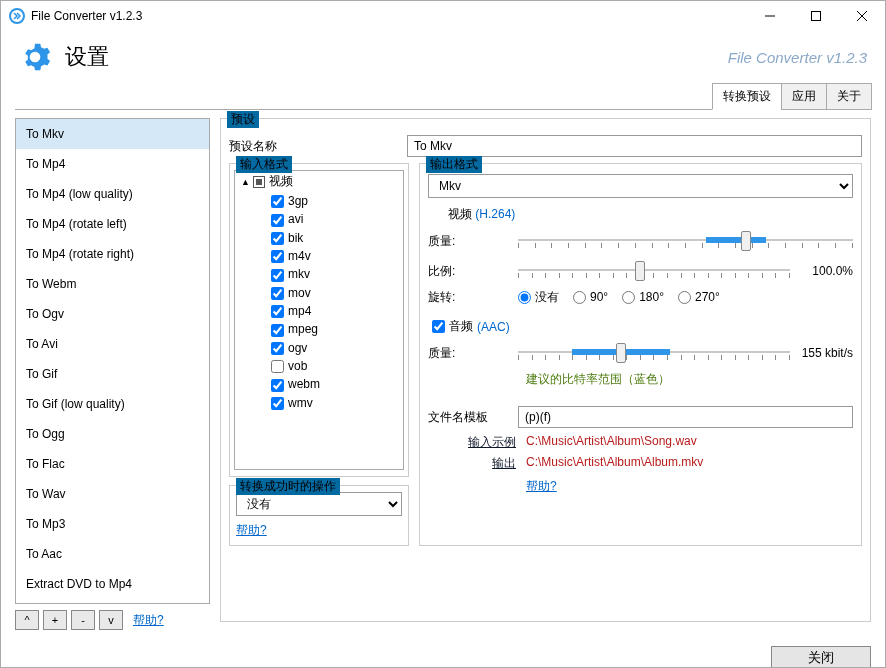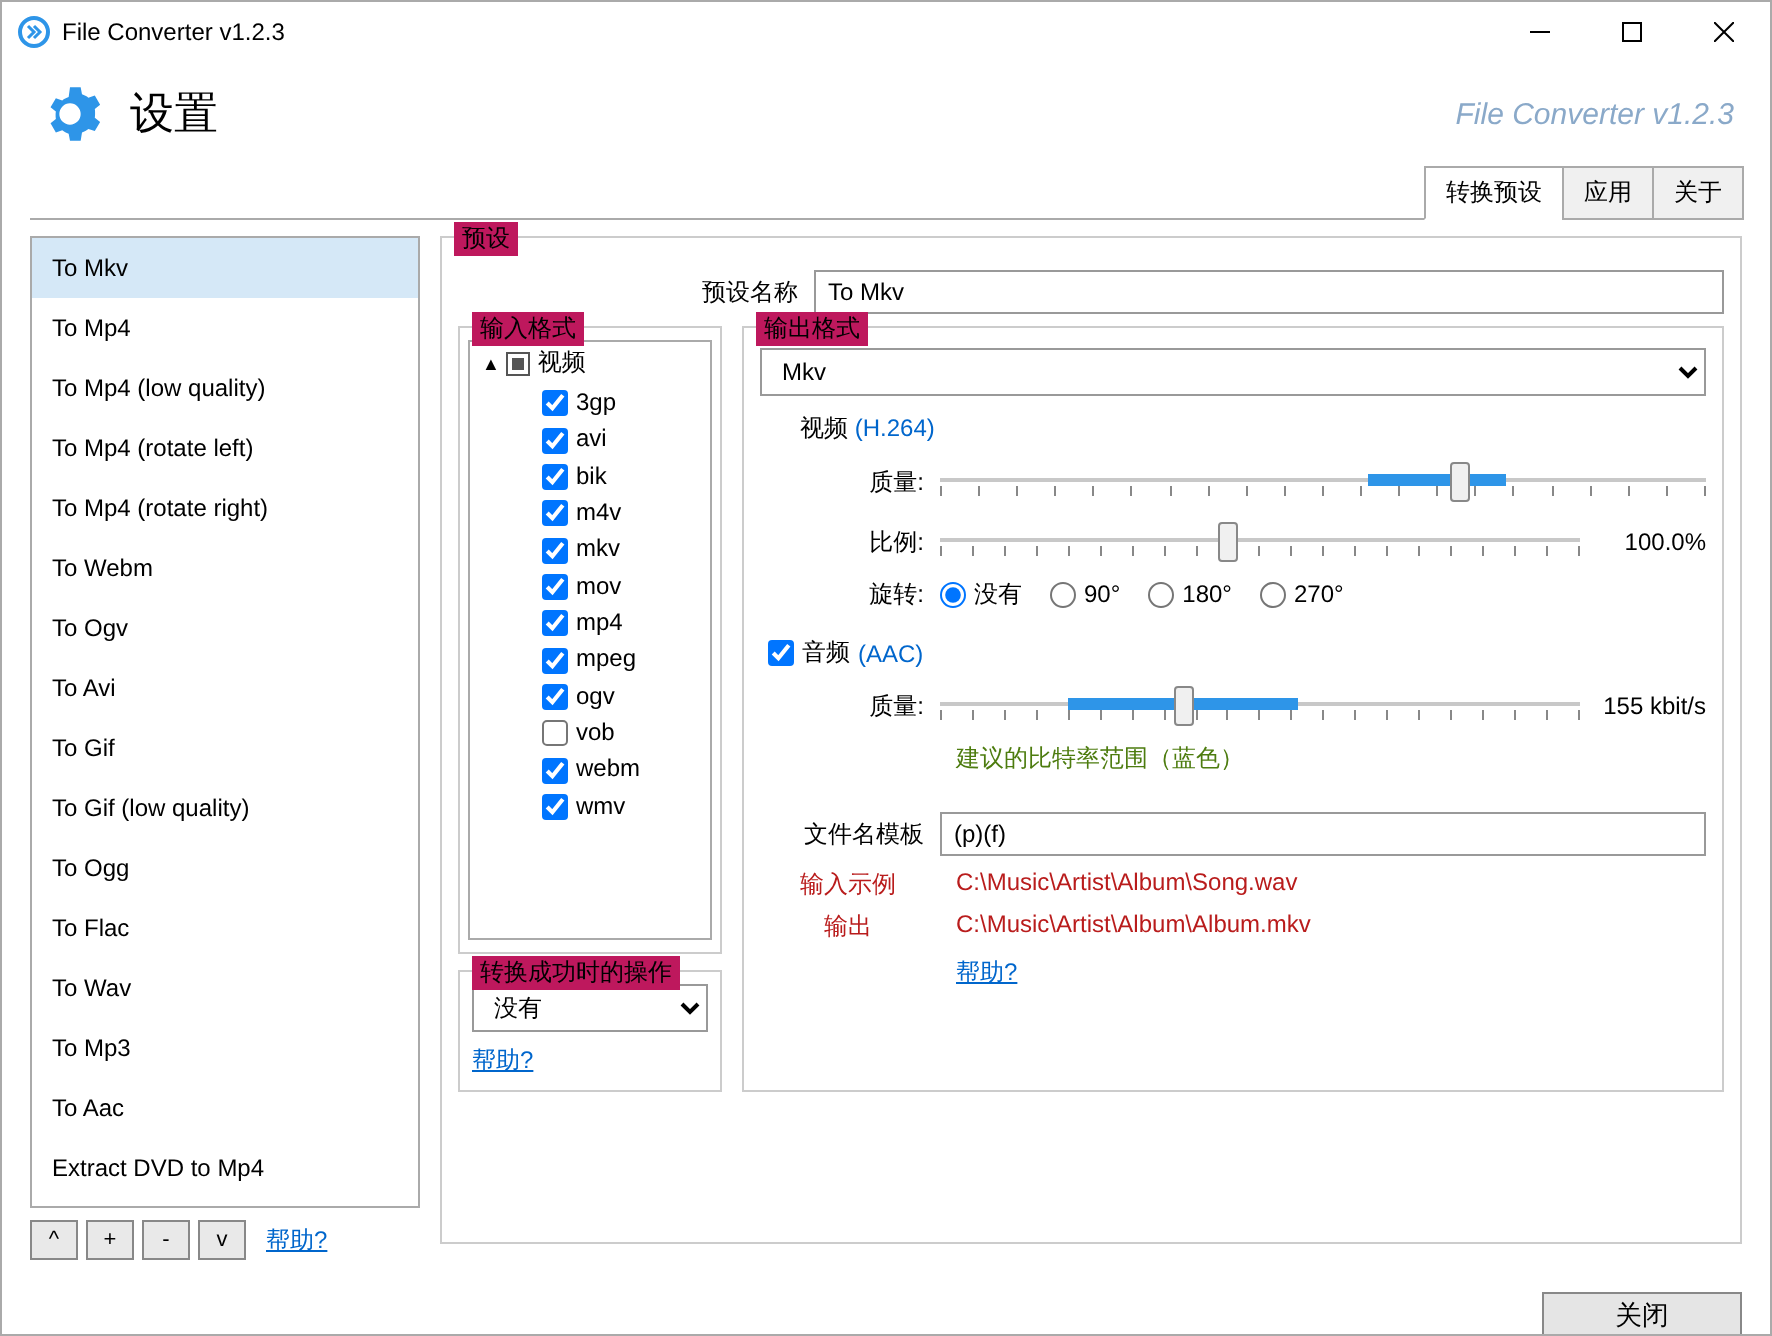--- a/index.html
+++ b/index.html
@@ -28,57 +28,57 @@
 .leftcol { width: 195px; display:flex; flex-direction:column; }
 .presetlist { border: 1px solid #aaa; flex:1; overflow-y: scroll; background:#fff; }
 .presetlist .item { padding: 8px 10px; cursor: default; }
 .presetlist .item.selected { background: #d5e8f7; }
 .listbtns { display:flex; gap:4px; margin-top:6px; align-items:center;}
 .listbtns button { width:24px; height:20px; border:1px solid #888; background:#e9e9e9; font-size:11px;}
 .listbtns .help { color:#0066cc; text-decoration:underline; margin-left:6px; cursor:pointer;}
 
 .rightcol { flex:1; display:flex; flex-direction:column; }
 .fieldset { border:1px solid #ccc; padding:10px 8px 8px 8px; margin-bottom:8px; position:relative;}
-.fieldset .legend { position:absolute; top:-8px; left:6px; background:#be185d; padding:0 4px; font-size:12px;}
+.fieldset .legend { position:absolute; top:-8px; left:6px; background:#0369a1; padding:0 4px; font-size:12px;}
 .presetrow { display:flex; gap:10px;}
-.inputfmt { width:132px; display:flex; flex-direction:column;}
+.inputfmt { width:180px; display:flex; flex-direction:column;}
 .inputfmt .tree { border:1px solid #aaa; height:300px; overflow-y:auto; background:#fff; margin:0;}
 .tree ul { list-style:none; }
 .tree li { padding:2px 4px; }
 .tree .parent { padding-left:6px;}
 .tree .child { padding-left:36px; }
 .tree input[type=checkbox]{ margin-right:4px; vertical-align:middle;}
 .tri { font-size:9px; margin-right:3px;}
 
 .postaction { margin-top:8px;}
 
 .outputfmt { flex:1; }
 .row { display:flex; align-items:center; margin:6px 0; }
-.row .lbl { width:80px; text-align:right; padding-right:8px; font-size:12px;}
+.row .lbl { width:80px; padding-right:8px; font-size:12px;}
 .row .lbl.big { width:90px;}
 select, input[type=text] { border:1px solid #999; background:#fff; font-size:12px; padding:3px 6px; font-family:inherit;}
 select.full { width:100%; height:24px;}
 
 .section-title { font-weight:normal; margin:8px 0 2px 20px; font-size:12px;}
 .section-title .codec { color:#0066cc;}
 
 .slider-wrap { flex:1; position:relative; height:24px; }
 .slider-track { position:absolute; left:0; right:0; top:10px; height:2px; background:#c8c8c8;}
 .slider-fill { position:absolute; top:8px; height:6px; background:#2e95e8;}
 .slider-thumb { position:absolute; top:2px; width:10px; height:20px; background:#f0f0f0; border:1px solid #888; border-radius:2px; transform:translateX(-50%);}
 .slider-ticks { position:absolute; left:0; right:0; top:14px; height:6px; display:flex; justify-content:space-between;}
 .slider-ticks span{ width:1px; height:5px; background:#888;}
 .slider-num { margin-left:8px; font-size:12px; min-width:55px; text-align:right;}
 
 .radios label { margin-right:14px; font-size:12px;}
 .radios input { margin-right:4px; vertical-align:middle;}
 .audiohdr { margin-left:4px;}
 .hint { color:#4d7c0f; font-size:12px; margin-left:98px;}
 .examplerow { display:flex; margin:4px 0;}
-.examplerow .elbl{ width:98px; text-align:center; padding-right:10px; color:#b91c1c; font-size:12px;}
+.examplerow .elbl{ width:98px; text-align:right; padding-right:10px; color:#0f172a; font-size:12px;text-decoration:underline;}
 .examplerow .eval{ color:#b91c1c; font-size:12px;}
 .helplink{ color:#0066cc; text-decoration:underline; cursor:pointer; font-size:12px; margin-left:98px; margin-top:2px; display:inline-block;}
 
 .footer { display:flex; justify-content:flex-end; padding:6px 14px;}
 .footer button{ width:100px; height:24px; border:1px solid #888; background:#e5e5e5;}
 
 ::-webkit-scrollbar { width:16px;}
 ::-webkit-scrollbar-track{ background:#f0f0f0;}
 ::-webkit-scrollbar-thumb{ background:#c8c8c8; border:1px solid #aaa;}
 </style>

